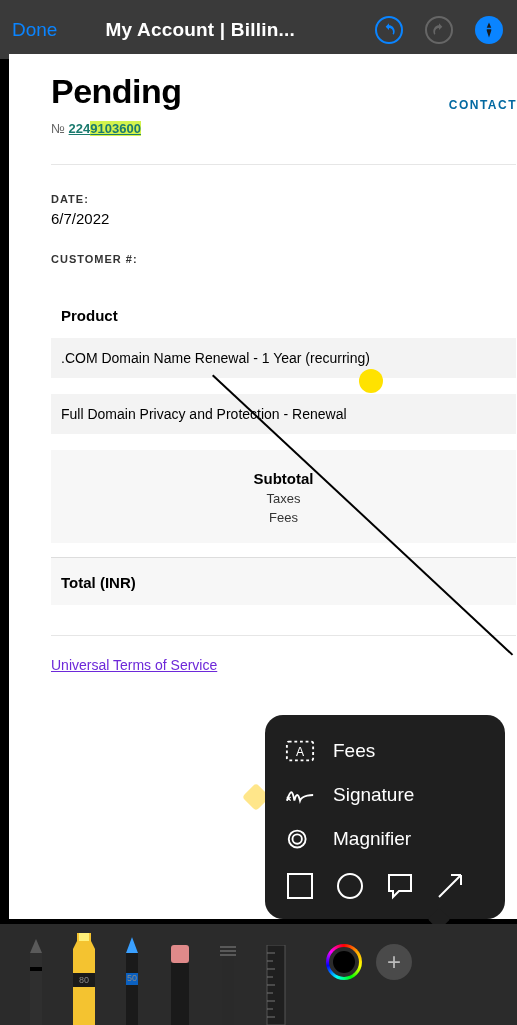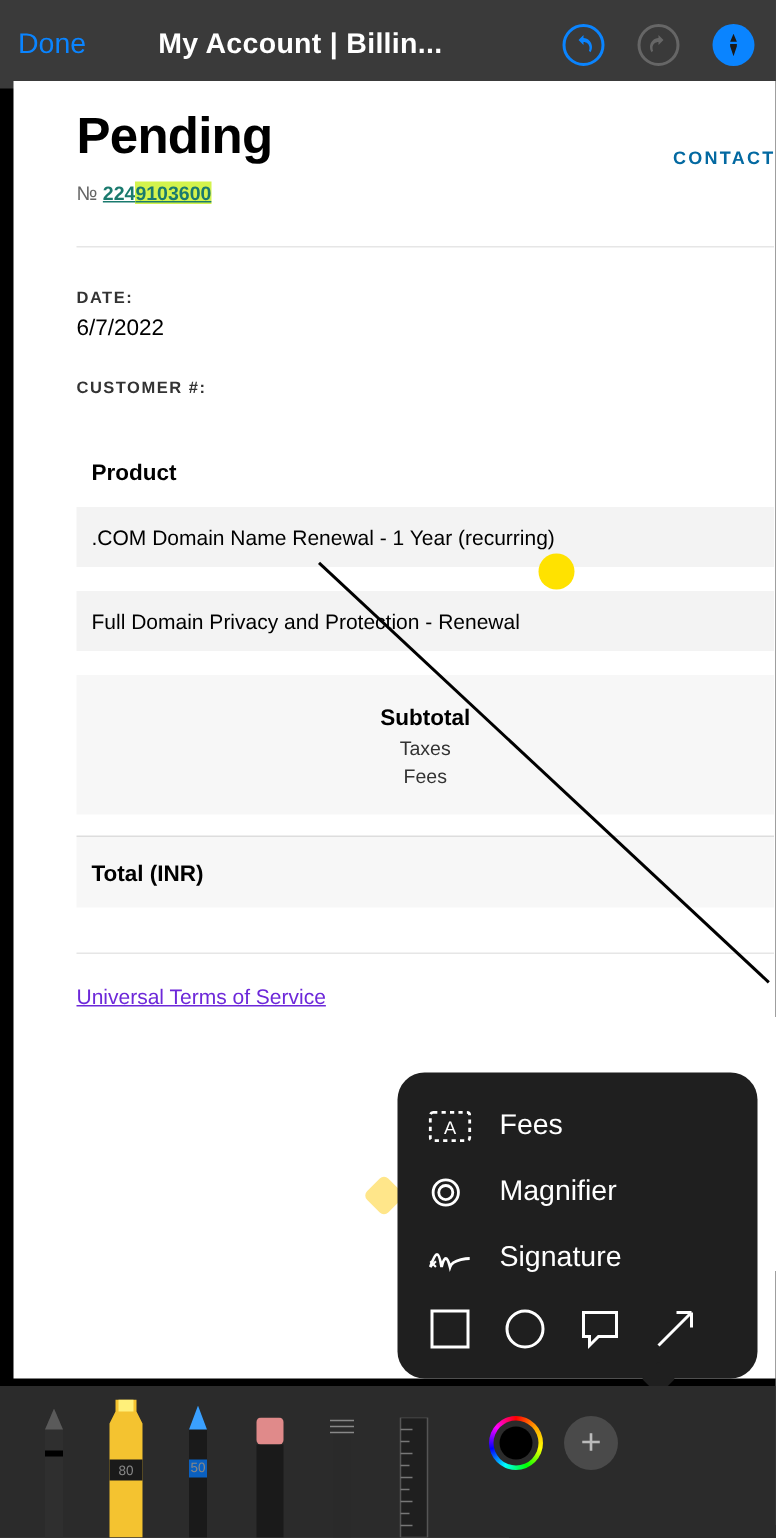--- a/index.html
+++ b/index.html
@@ -116,31 +116,31 @@
 <div class="pop">
   <div class="prow">
     <svg viewBox="0 0 32 24">
         <rect x="2" y="2" width="28" height="20" rx="2" fill="none" stroke="#fff" stroke-width="2" stroke-dasharray="3 3"></rect>
         <text x="16" y="17" text-anchor="middle" fill="#fff" font-size="13" font-family="Arial">A</text>
       </svg>
     <span>Fees</span>
   </div>
   <div class="prow">
     <svg viewBox="0 0 32 24">
+        <path d="M2 18c4-12 6-12 8 0 2-8 4-8 6 0 2-6 14-6 14-6" fill="none" stroke="#fff" stroke-width="2"></path>
+        <path d="M2 14l4 4m0-4l-4 4" stroke="#fff" stroke-width="1.5"></path>
+      </svg>
+    <span>Signature</span>
+  </div>
+  <div class="prow">
+    <svg viewBox="0 0 32 24">
         <circle cx="13" cy="12" r="9" fill="none" stroke="#fff" stroke-width="2"></circle>
         <circle cx="13" cy="12" r="5" fill="none" stroke="#fff" stroke-width="2"></circle>
       </svg>
     <span>Magnifier</span>
-  </div>
-  <div class="prow">
-    <svg viewBox="0 0 32 24">
-        <path d="M2 18c4-12 6-12 8 0 2-8 4-8 6 0 2-6 14-6 14-6" fill="none" stroke="#fff" stroke-width="2"></path>
-        <path d="M2 14l4 4m0-4l-4 4" stroke="#fff" stroke-width="1.5"></path>
-      </svg>
-    <span>Signature</span>
   </div>
   <div class="shapes">
     <svg class="shp" viewBox="0 0 30 30">
         <rect x="3" y="3" width="24" height="24"></rect>
       </svg>
     <svg class="shp" viewBox="0 0 30 30">
         <circle cx="15" cy="15" r="12"></circle>
       </svg>
     <svg class="shp" viewBox="0 0 30 30">
         <path d="M4 4h22v16H14l-6 6v-6H4z"></path>

